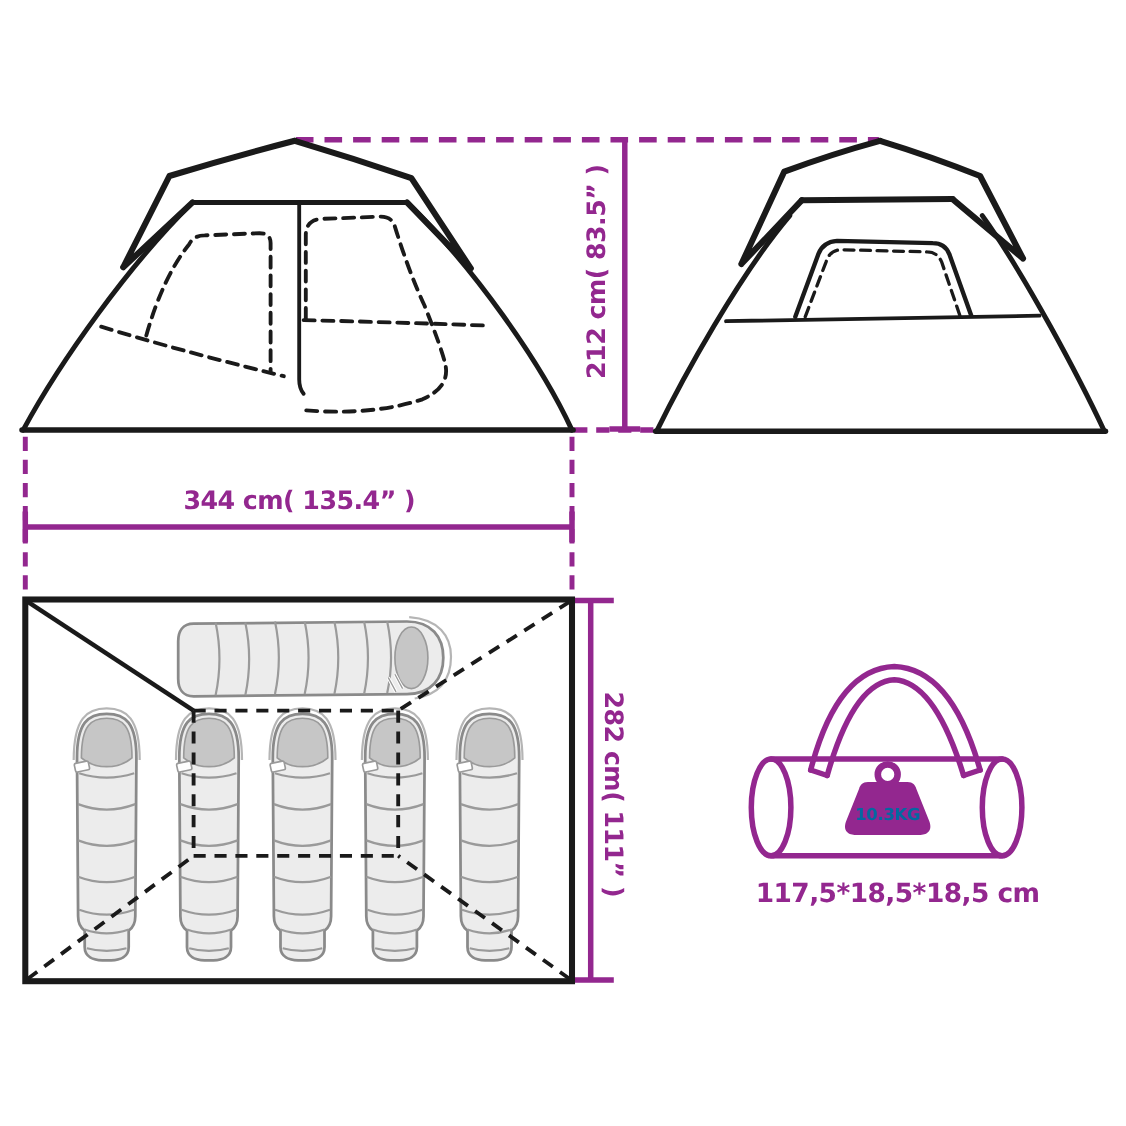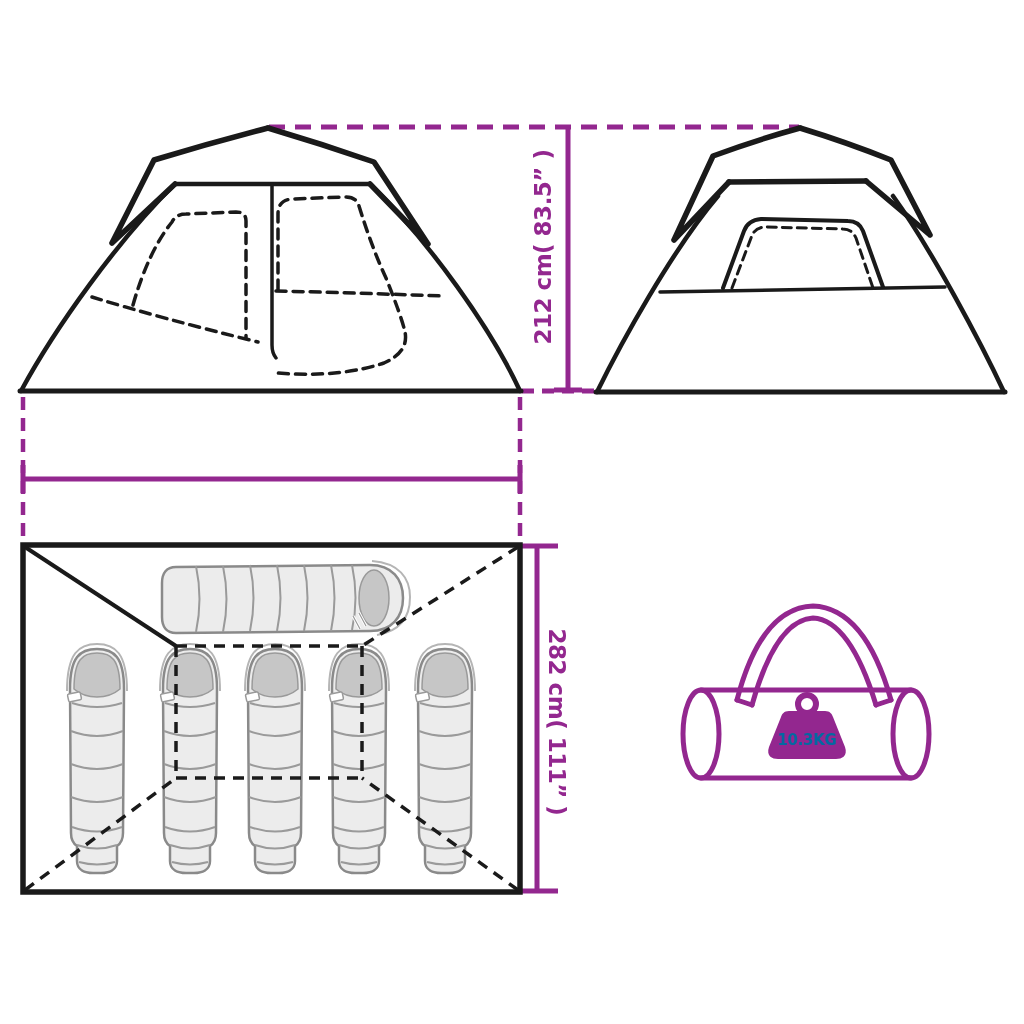--- a/index.html
+++ b/index.html
@@ -141,17 +141,19 @@
       <ellipse cx="701" cy="734" rx="18" ry="44"></ellipse>
       <ellipse cx="911" cy="734" rx="18" ry="44"></ellipse>
     </g>
     <g>
       <circle cx="807" cy="704" r="9" stroke="var(--c-accent)" stroke-width="6" fill="none"></circle>
       <path d="M789,711 L825,711 C830,711 832,714 833,717 L845,747 C848,756 842,759 836,759 L778,759 C772,759 766,756 769,747 L781,717 C782,714 784,711 789,711 Z" fill="var(--c-accent)" stroke="none"></path>
     </g>
   </g>
 </svg>
 
+<div class="dim-label" style="left:272px;top:456px;">344 cm( 135.4”  )</div>
 <div class="dim-label rot-ccw" style="left:543px;top:247px;">212 cm( 83.5”  )</div>
 <div class="dim-label rot-cw" style="left:557px;top:722px;">282 cm( 111”  )</div>
 <div class="weight-label" style="left:807px;top:740px;">10.3KG</div>
+<div class="packed-label" style="left:816px;top:812px;">117,5*18,5*18,5 cm</div>
 
 </div>
 
 </body></html>

